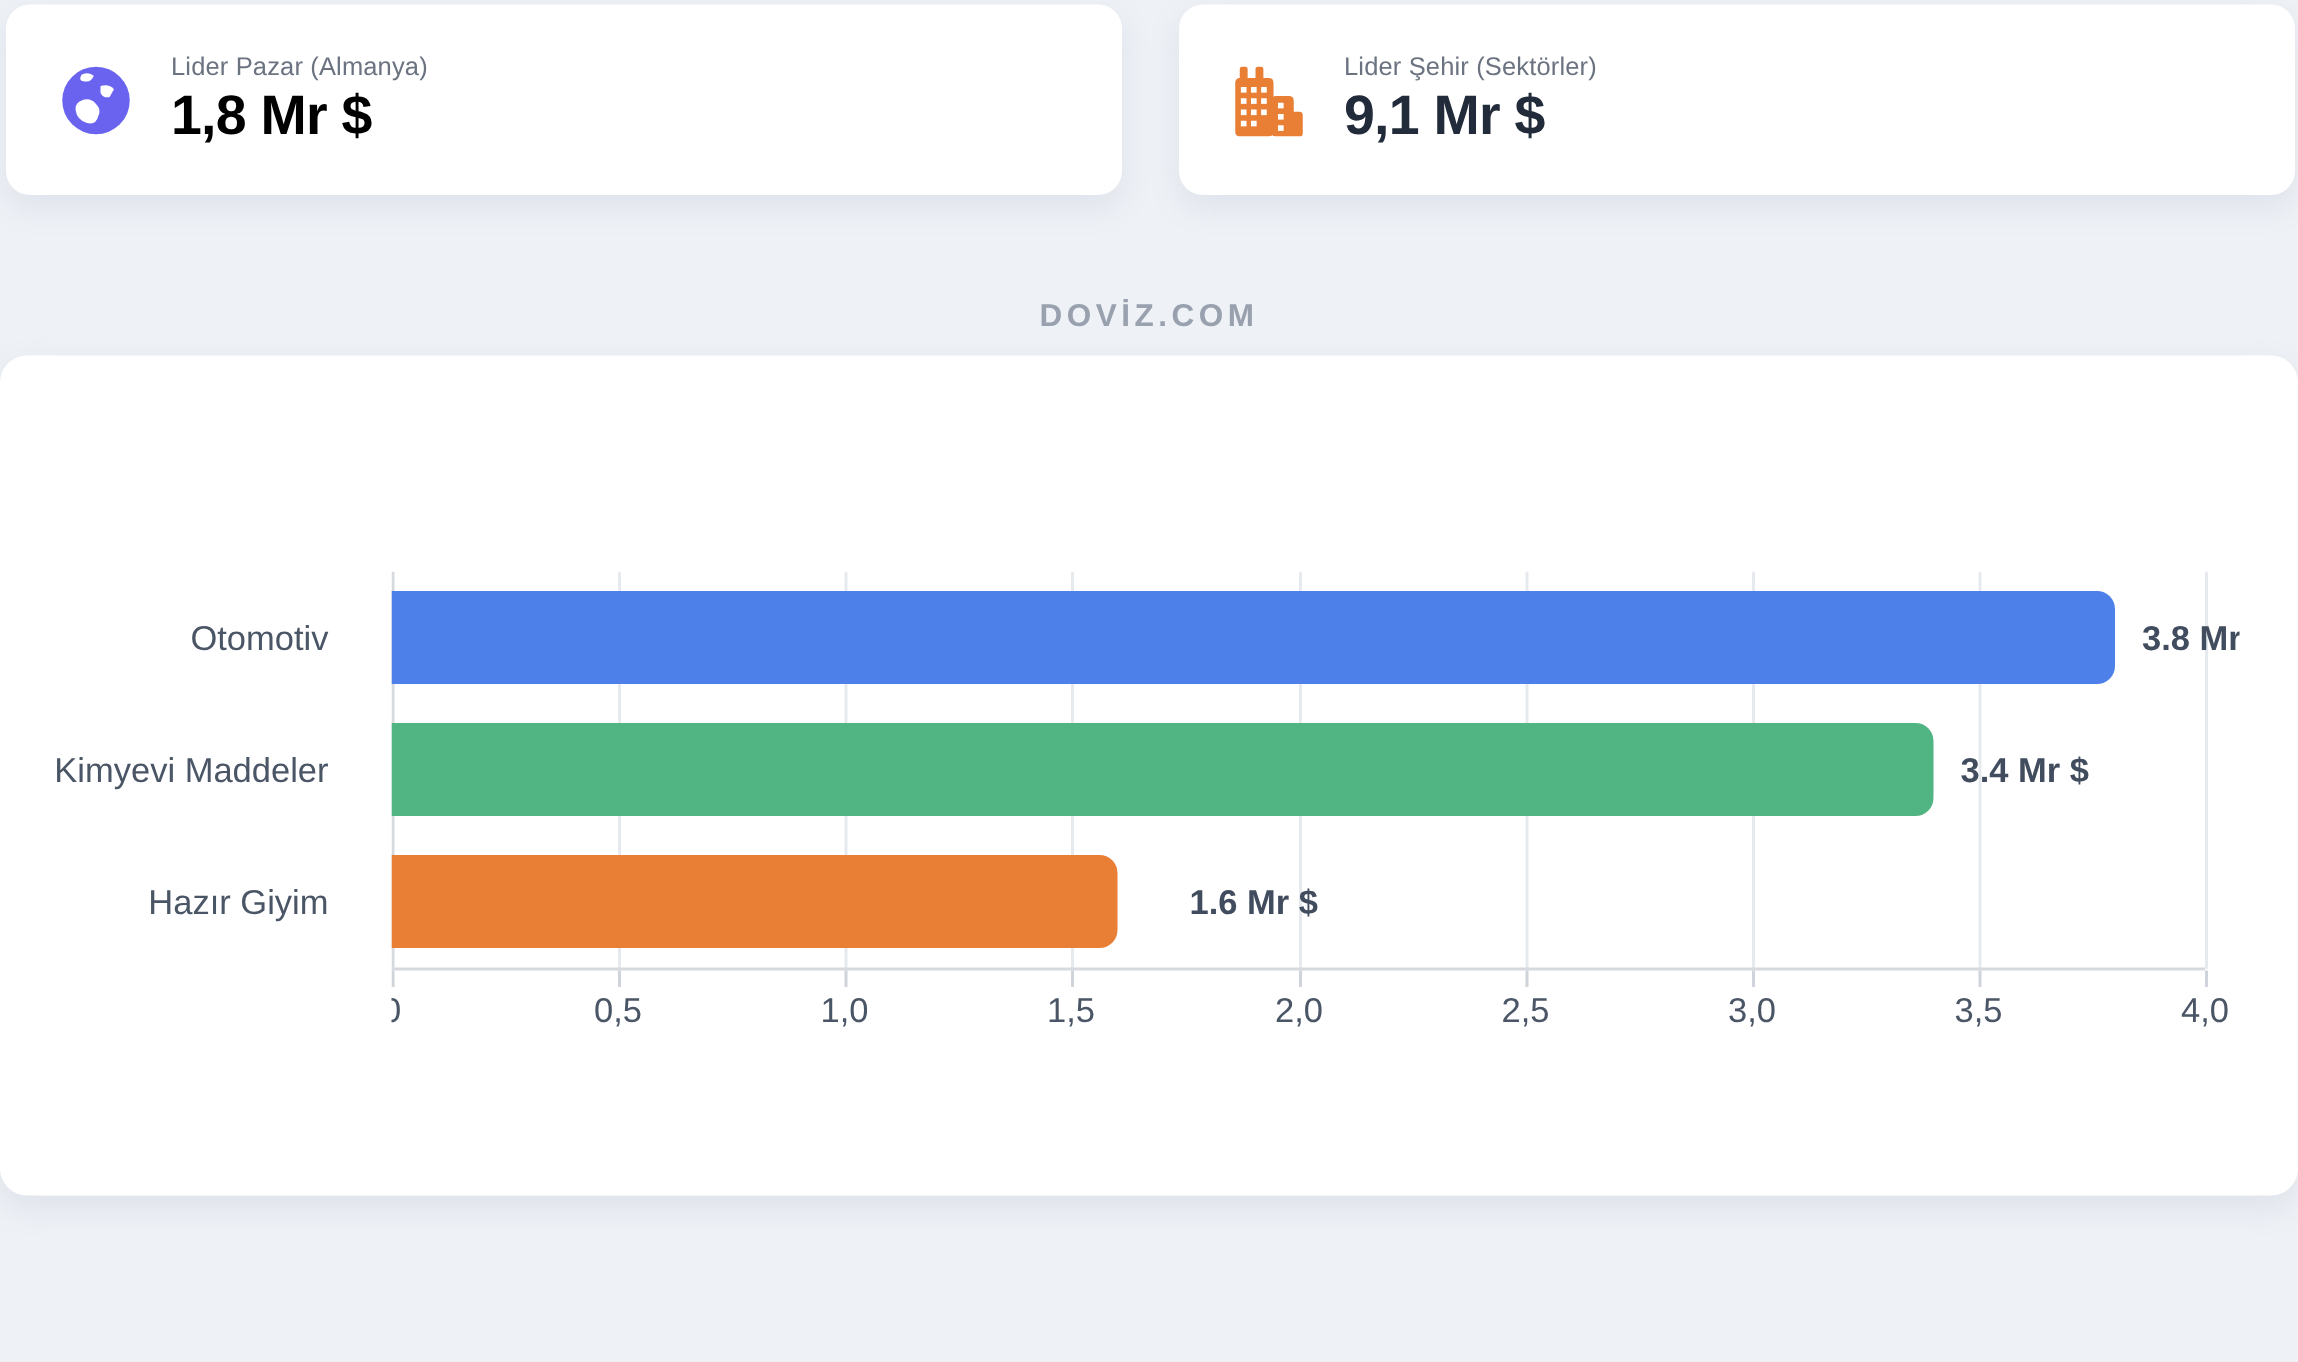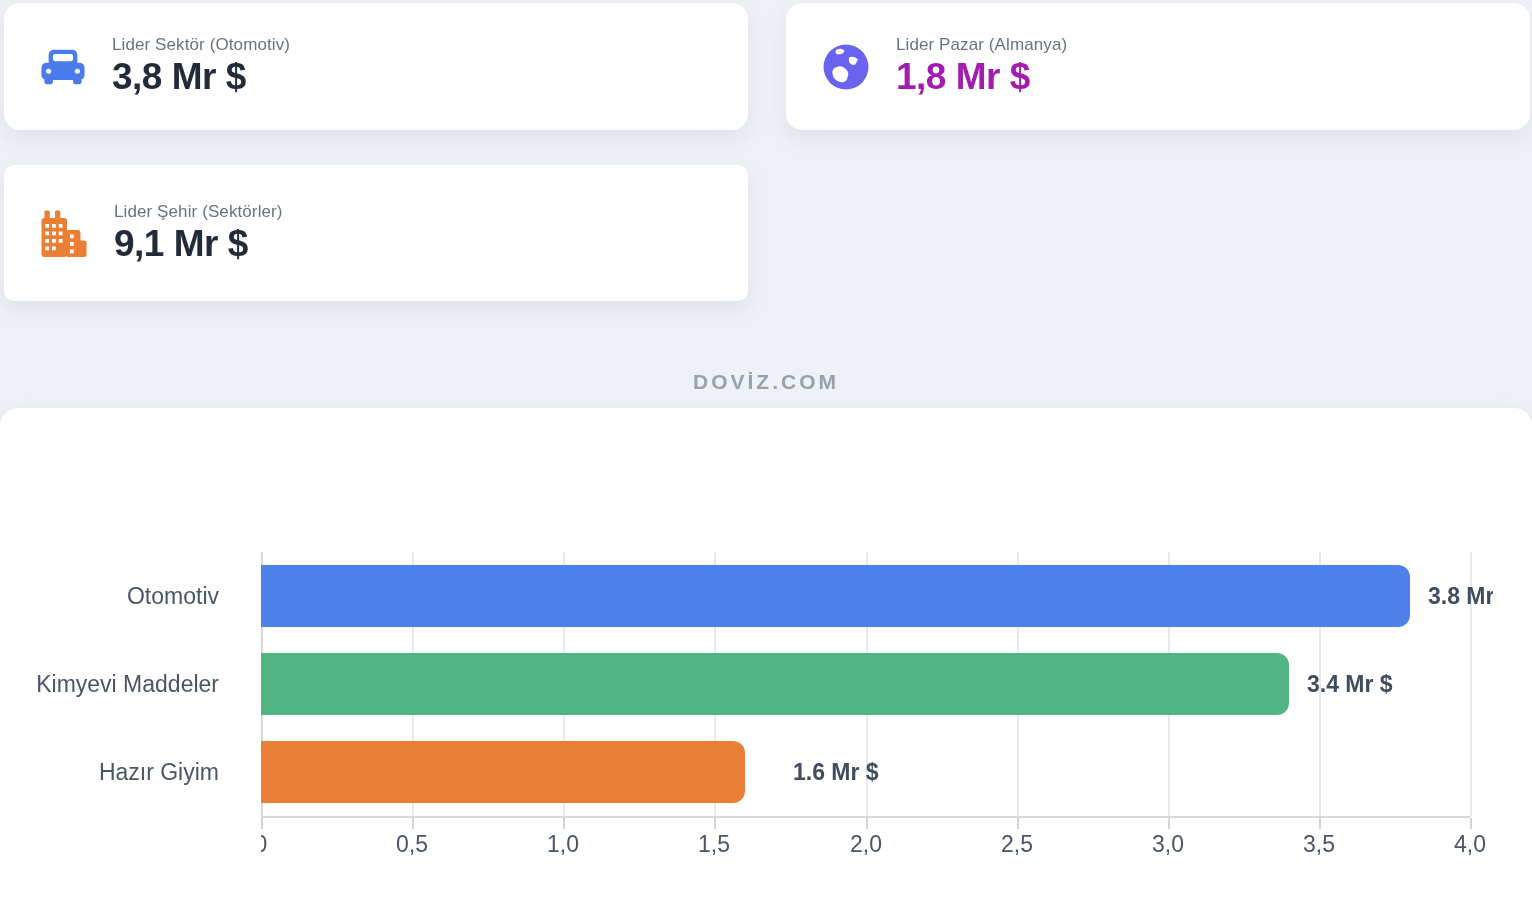--- a/index.html
+++ b/index.html
@@ -71,51 +71,34 @@
     white-space:nowrap; display:flex; align-items:center; height:62px;
   }
 </style>
 </head>
 <body>
 
 <div class="viewport">
 
   <div class="stat-grid">
 
-    <div class="stat-card">
-      <span class="stat-icon" style="color: rgb(75, 123, 234);">
-        <svg width="46" height="38" viewBox="0 0 64 52" fill="currentColor" aria-hidden="true">
-          <rect x="12" y="2" width="40" height="24" rx="7"></rect>
-          <rect x="18" y="8" width="28" height="10" rx="3" fill="#fff"></rect>
-          <rect x="2" y="20" width="60" height="24" rx="7"></rect>
-          <rect x="6" y="42" width="12" height="8" rx="3"></rect>
-          <rect x="46" y="42" width="12" height="8" rx="3"></rect>
-          <circle cx="12" cy="32" r="3.5" fill="#fff"></circle>
-          <circle cx="52" cy="32" r="3.5" fill="#fff"></circle>
-        </svg>
-      </span>
-      <div class="stat-text">
-        <span class="stat-label">Lider Sektör (Otomotiv)</span>
-        <span class="stat-value" style="color: rgb(33, 43, 58);">3,8 Mr $</span>
-      </div>
-    </div>
 
 
     <div class="stat-card">
       <span class="stat-icon" style="color: rgb(106, 99, 239);">
         <svg width="48" height="48" viewBox="0 0 64 64" fill="currentColor" aria-hidden="true">
           <circle cx="32" cy="32" r="30"></circle>
           <path fill="#fff" d="M19 9 q7 -3 11 1 q-2 6 -8 5 q-6 0 -3 -6 z"></path>
           <path fill="#fff" d="M36 19 q8 -2 12 3 l-4 7 q-6 1 -8 -4 z"></path>
           <path fill="#fff" d="M17 33 q9 -5 15 2 q5 5 2 11 q-2 8 -10 6 q-9 -3 -10 -11 q-1 -5 3 -8 z"></path>
         </svg>
       </span>
       <div class="stat-text">
         <span class="stat-label">Lider Pazar (Almanya)</span>
-        <span class="stat-value" style="color: #a21caf;">1,8 Mr $</span>
+        <span class="stat-value" style="color: #000000;">1,8 Mr $</span>
       </div>
     </div>
 
     <div class="stat-card">
       <span class="stat-icon" style="color: rgb(232, 127, 53);">
         <svg width="48" height="48" viewBox="0 0 64 64" fill="currentColor" aria-hidden="true">
           <rect x="6" y="2" width="7" height="14" rx="2"></rect>
           <rect x="20" y="2" width="7" height="14" rx="2"></rect>
           <rect x="2" y="12" width="34" height="52" rx="4"></rect>
           <rect x="34" y="28" width="20" height="36" rx="4"></rect>

